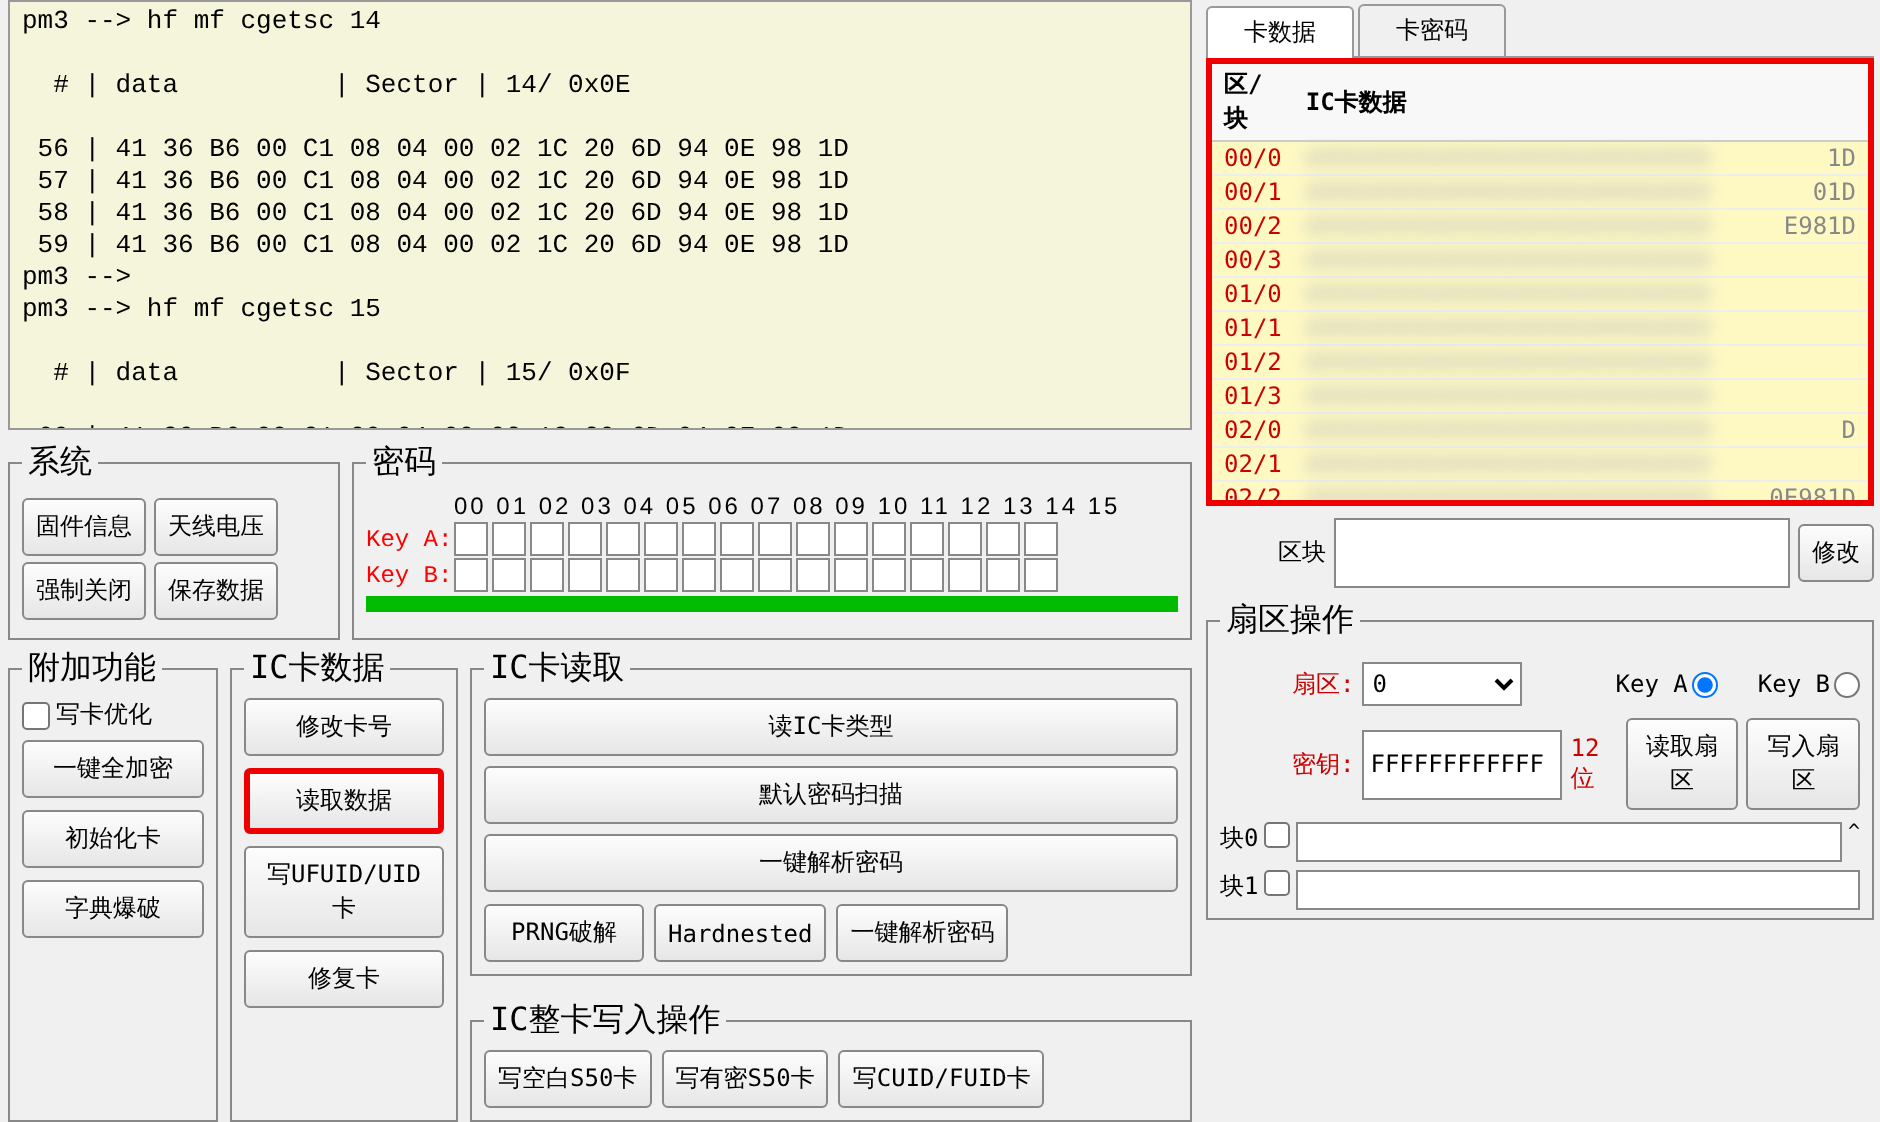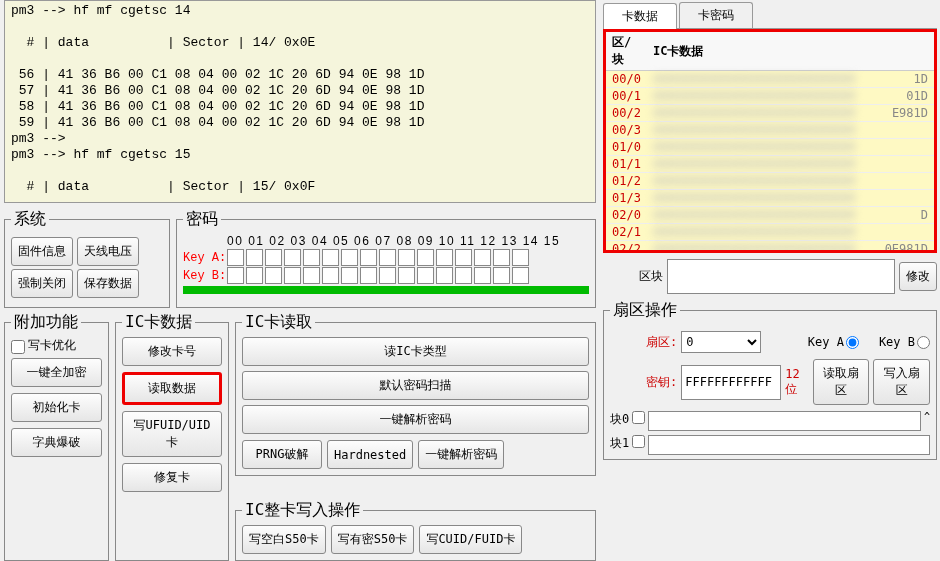--- a/index.html
+++ b/index.html
@@ -34,21 +34,21 @@
 .uid-box { width: 114px; }
 .ic-read-box { flex: 1; }
 .btn, button { background: linear-gradient(#fdfdfd,#e6e6e6); border: 1px solid #888; border-radius: 3px; padding: 5px 6px; cursor: pointer; font-size: 12px; color: #000; text-align: center; }
 .btn-col { display: flex; flex-direction: column; gap: 6px; }
 .btn-col button { width: 100%; }
 .btn-row2 { display: flex; gap: 5px; flex-wrap: wrap; }
 .btn-row2 button { min-width: 80px; }
 
 .highlight-red { border: 3px solid #e00 !important; }
 
-.chk-inline { display: flex; align-items: flex-end; gap: 3px; margin-bottom: 4px; }
+.chk-inline { display: flex; align-items: center; gap: 3px; margin-bottom: 4px; }
 .chk-inline input { width:14px; height:14px; }
 
 
 .tabs { display: flex; border-bottom: 1px solid #999; margin-top: 2px; }
 .tab { border: 1px solid #999; border-bottom: none; padding: 4px 18px; background: #f0f0f0; margin-right: 2px; border-radius: 3px 3px 0 0; position: relative; cursor: pointer; }
 .tab.active { background: #fff; top: 1px; }
 
 .data-table-wrap { border: 3px solid #e00; height: 224px; overflow: auto; background: #fef9c3; }
 .data-table { width: 100%; border-collapse: collapse; font-size: 12px; }
 .data-table th { text-align: left; padding: 2px 6px; border-bottom: 1px solid #ccc; background: #f8f8f8; position: sticky; top: 0; }
@@ -176,21 +176,21 @@
       <fieldset class="uid-box">
         <legend>IC卡数据</legend>
         <div class="btn-col">
           <button>修改卡号</button>
           <button class="highlight-red">读取数据</button>
           <button>写UFUID/UID卡</button>
           <button>修复卡</button>
         </div>
       </fieldset>
 
-      <div style="flex:1;display:flex;flex-direction:column;gap:24px;">
+      <div style="flex:1;display:flex;flex-direction:column;gap:12px;">
         <fieldset class="ic-read-box">
           <legend>IC卡读取</legend>
           <div class="btn-row2" style="margin-bottom:6px;flex-direction:column;">
             <button>读IC卡类型</button>
             <button>默认密码扫描</button>
             <button>一键解析密码</button>
           </div>
           <div class="btn-row2">
             <button>PRNG破解</button>
             <button>Hardnested</button>

